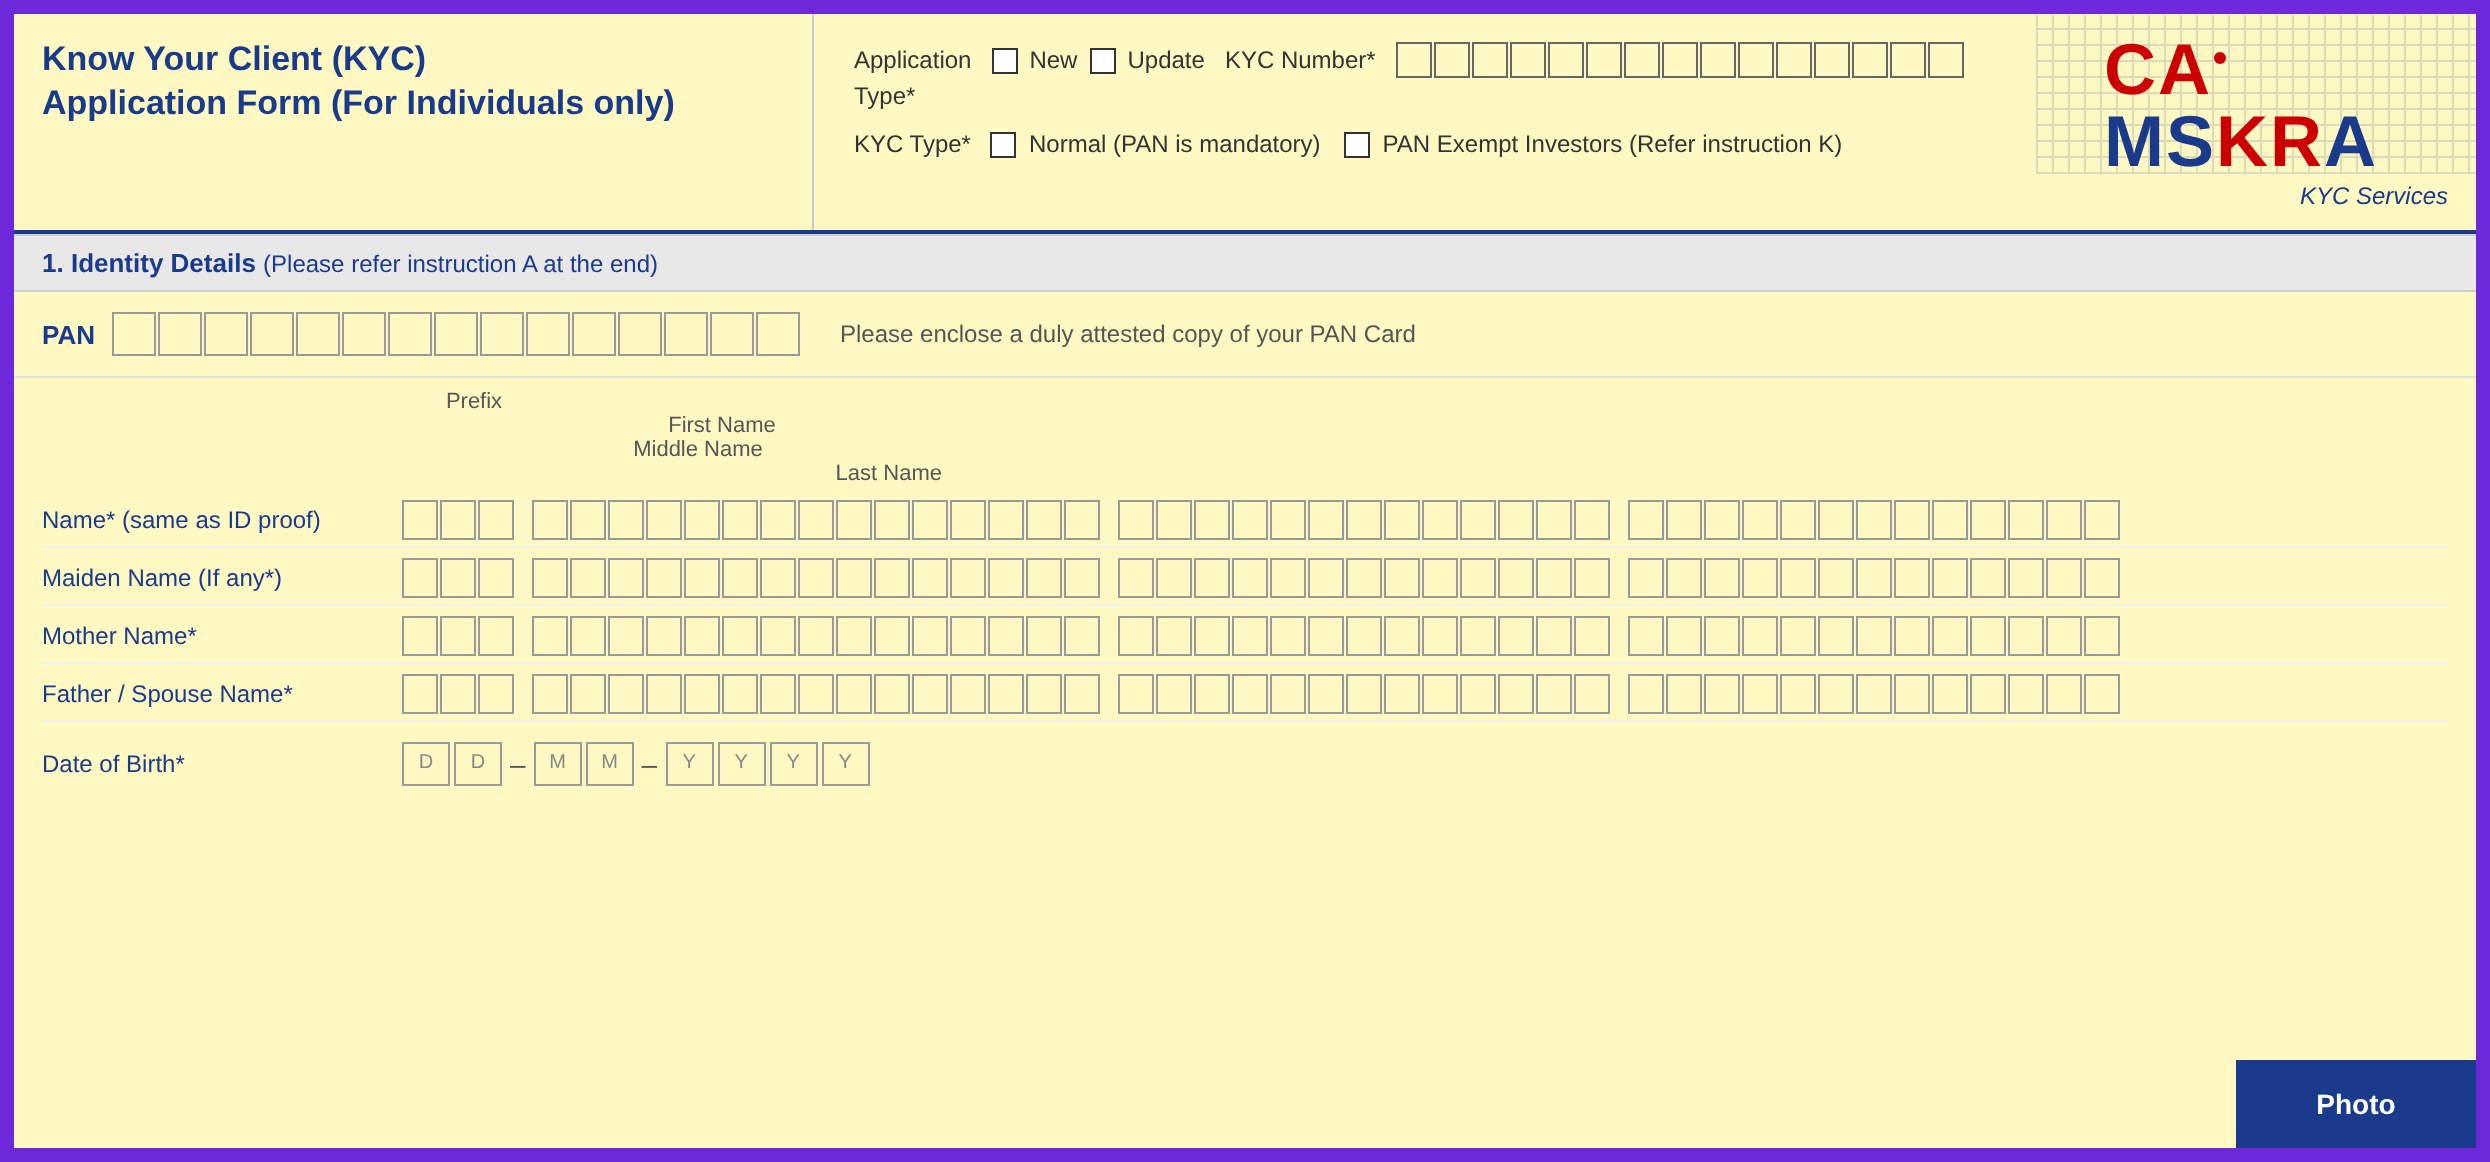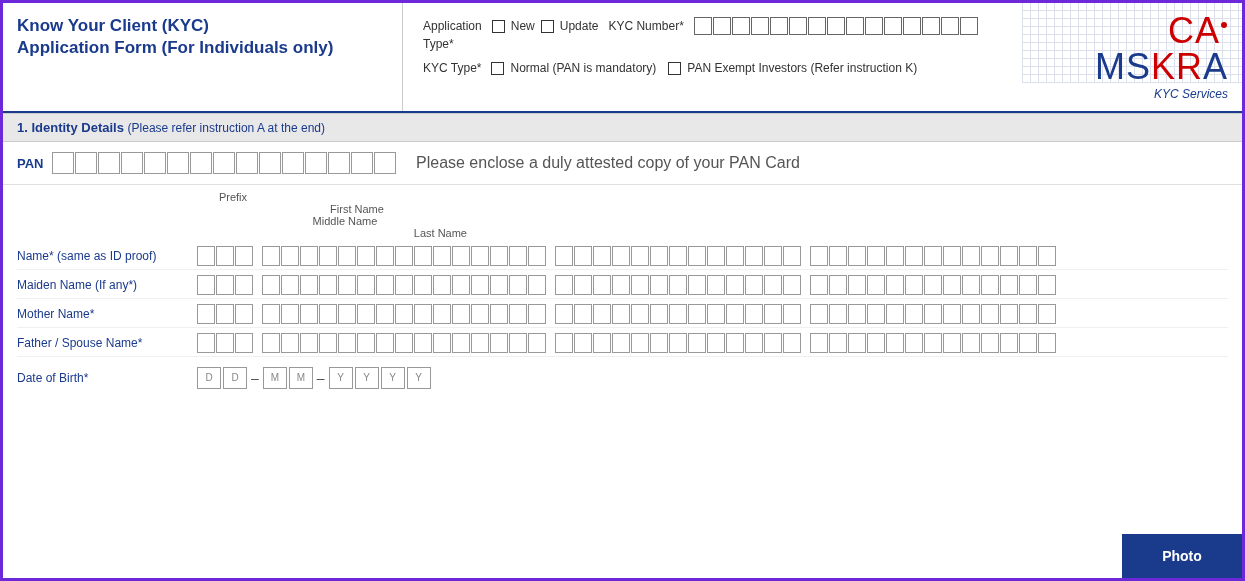--- a/index.html
+++ b/index.html
@@ -1,21 +1,21 @@
 <!DOCTYPE html>
 <html><head>
   <meta charset="utf-8">
   <style>
     * { box-sizing: border-box; margin: 0; padding: 0; }
     body { font-family: Arial, sans-serif; background: #ccc; display: flex; justify-content: center; align-items: center; min-height: 100vh; }
     .page-container {
       width: 1245px;
       min-height: 581px;
-      background: #ffffff;
-      border: 3px solid #6d28d9;
+      background: #fef9c3;
+      border: 7px solid #6d28d9;
       position: relative;
       overflow: hidden;
     }
     .header-section {
       display: flex;
       border-bottom: 2px solid #1a3a8c;
     }
     .header-left {
       width: 400px;
       padding: 12px 14px 10px;
@@ -102,24 +102,23 @@
     .header-right {
       width: 200px;
       display: flex;
       flex-direction: column;
       align-items: flex-end;
       justify-content: center;
       padding: 10px 14px;
     }
     .logo {
       font-size: 36px;
-      font-weight: normal;
+      font-weight: bold;
       letter-spacing: 1px;
       line-height: 1;
-      text-align: right;
     }
     .logo .c { color: #cc0000; }
     .logo .a { color: #cc0000; }
     .logo .m { color: #1a3a8c; }
     .logo .s { color: #1a3a8c; }
     .logo .k { color: #cc0000; }
     .logo .r { color: #cc0000; }
     .logo .a2 { color: #1a3a8c; }
     .logo-dot {
       width: 6px;
@@ -166,21 +165,21 @@
       gap: 1px;
     }
     .char-box {
       width: 22px;
       height: 22px;
       border: 1px solid #999;
       font-size: 10px;
       text-align: center;
     }
     .pan-note {
-      font-size: 16px;
+      font-size: 12px;
       color: #555;
       margin-left: 20px;
     }
     .name-section {
       padding: 0 14px;
     }
     .name-headers {
       display: flex;
       padding: 6px 0 4px 0;
       margin-left: 180px;

